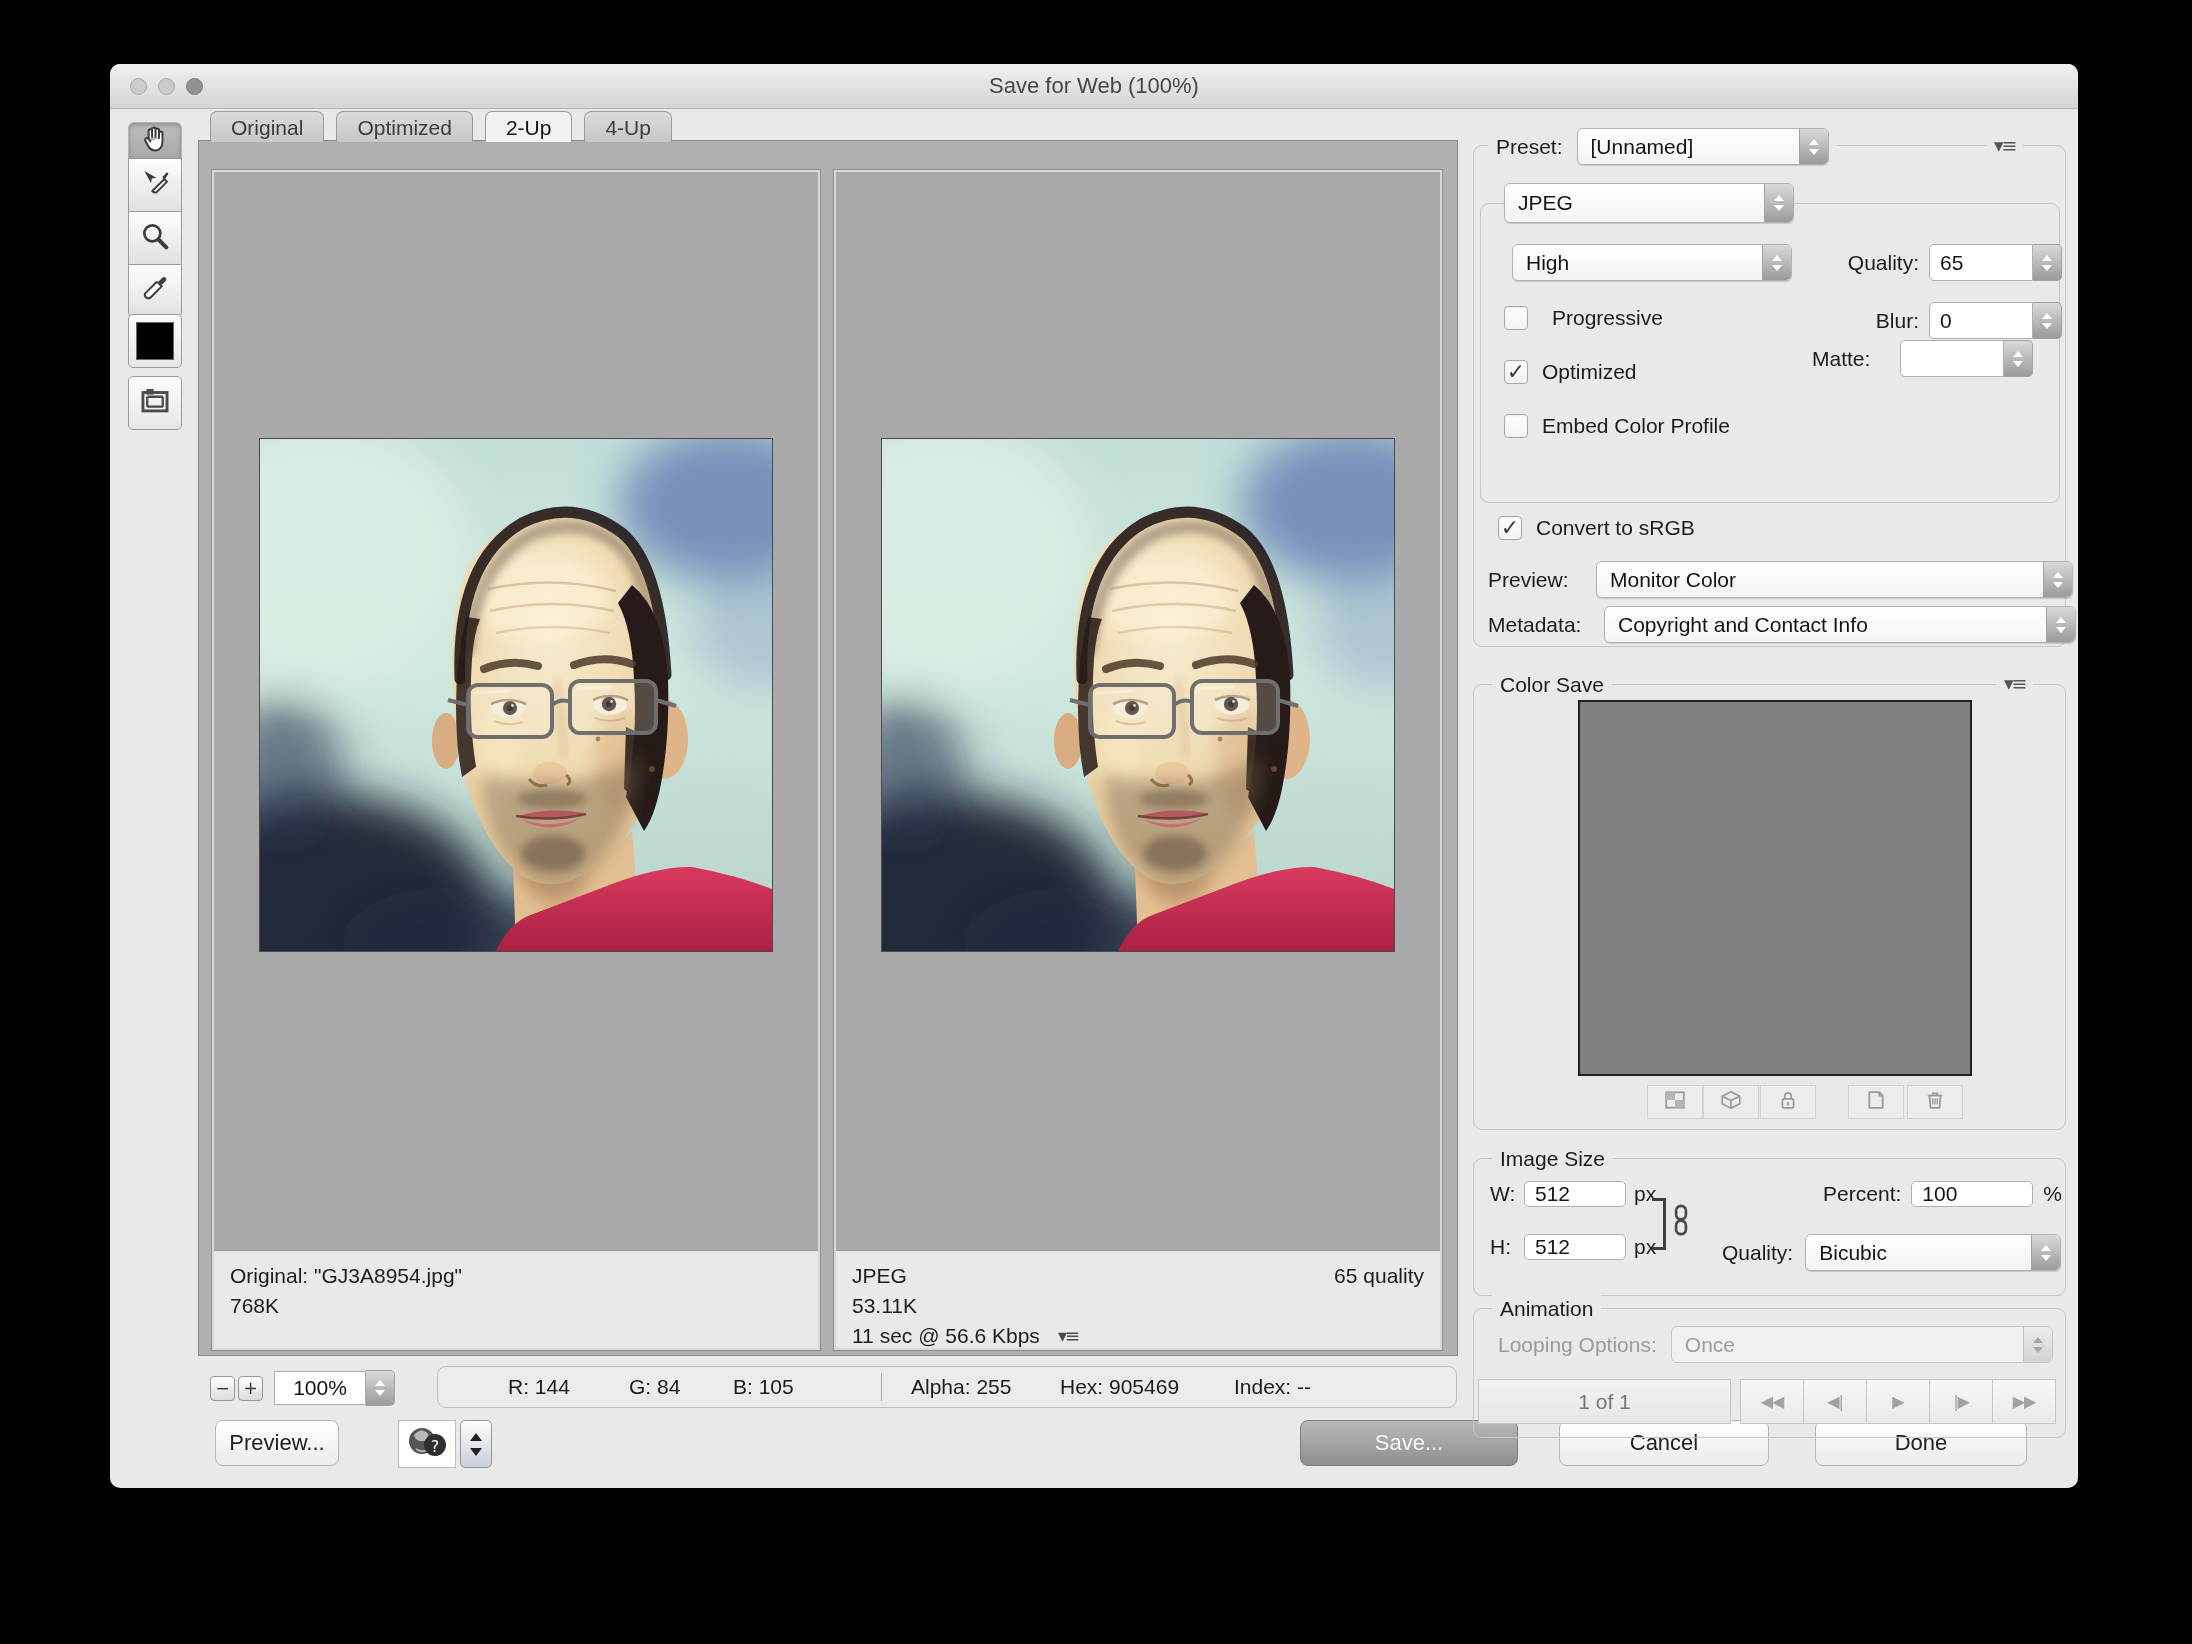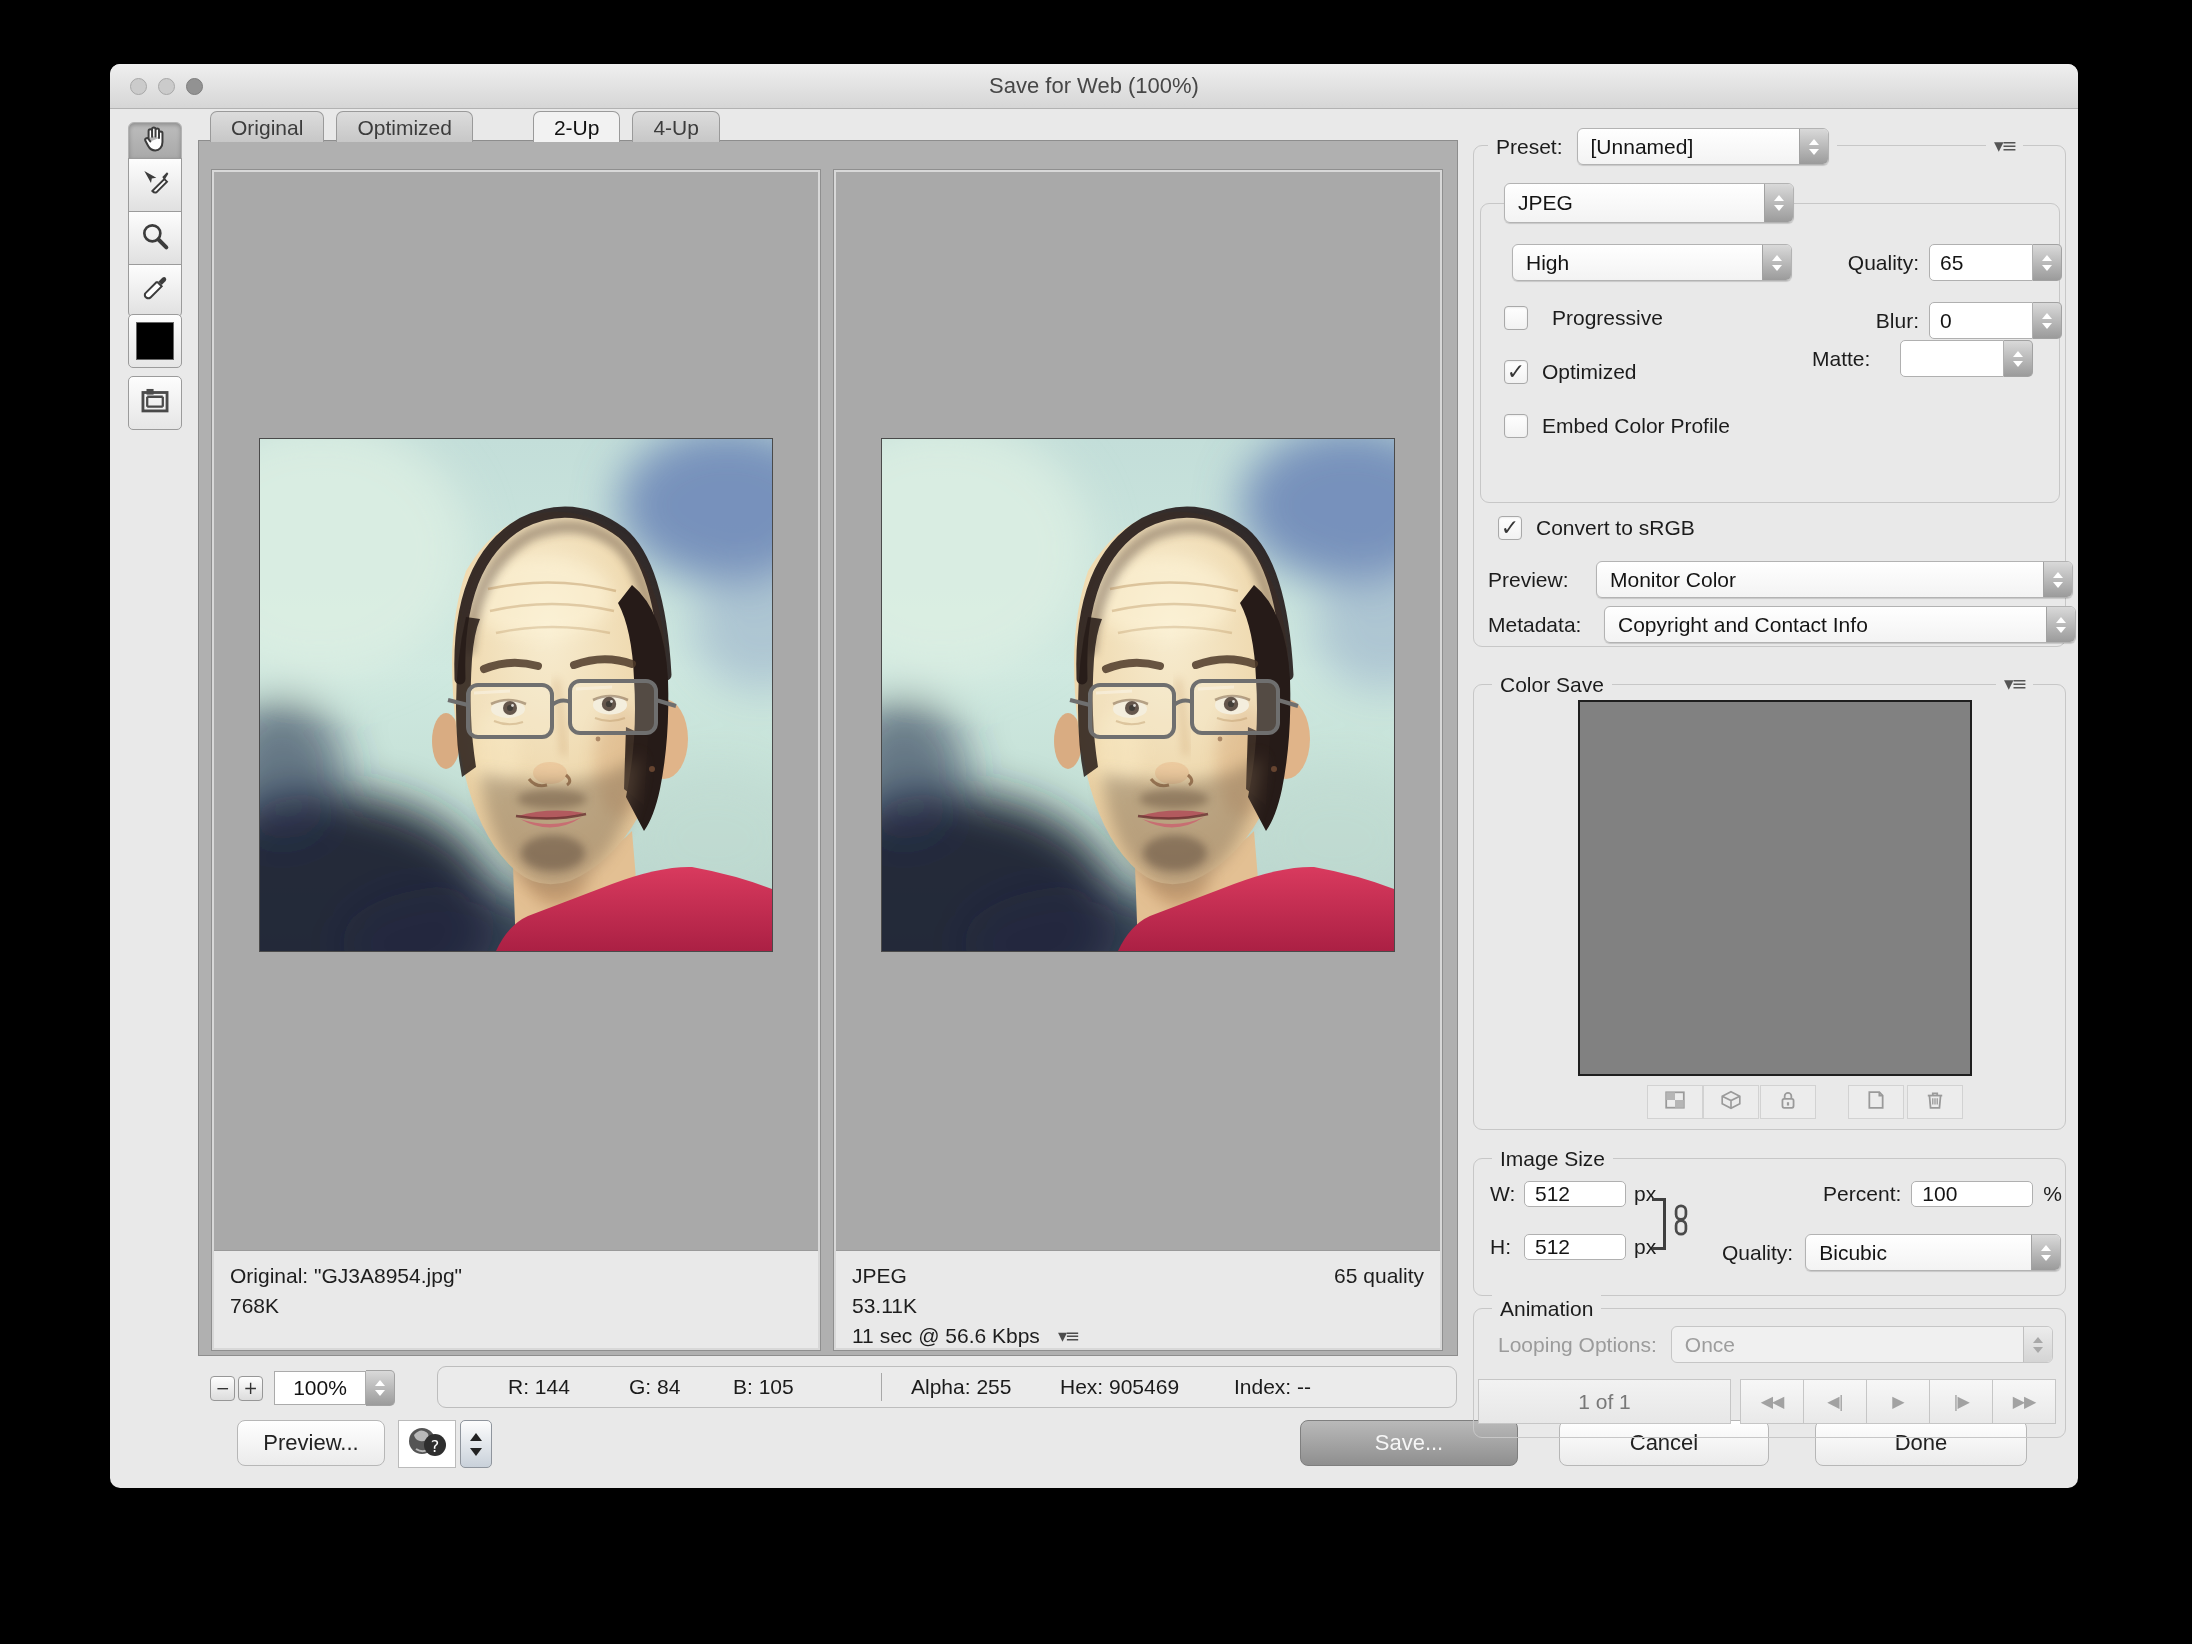--- a/index.html
+++ b/index.html
@@ -23,21 +23,21 @@
   .tool:nth-child(4){border-radius:0 0 6px 6px;}
   .tool.sel{background:linear-gradient(#bdbdbd,#a9a9a9);box-shadow:inset 0 2px 4px rgba(0,0,0,.25);}
   .toolalone{width:54px;height:54px;box-sizing:border-box;border:1px solid #9b9b9b;border-radius:5px;
     background:linear-gradient(#fdfdfd,#e6e6e6);display:flex;align-items:center;justify-content:center;}
   .swatch{width:36px;height:36px;background:#000;border:1px solid #666;}
   
   .tabsrow{position:absolute;left:100px;top:47px;display:flex;gap:12px;z-index:5;}
   .tab{height:31px;line-height:31px;padding:0 20px;font-size:21px;color:#3c3c3c;
     background:linear-gradient(#dcdcdc,#c7c7c7);border:1px solid #9a9a9a;border-bottom:none;
     border-radius:7px 7px 0 0;box-sizing:border-box;}
-  .tab.active{background:#f2f2f2;color:#111;margin-left:48px;}
+  .tab.active{background:#f2f2f2;color:#111;}
   .parea{position:absolute;left:88px;top:76px;width:1260px;height:1216px;background:#b0b0b0;
     border:1px solid #8d8d8d;box-sizing:border-box;}
   .pane{position:absolute;top:28px;width:610px;height:1182px;background:#a9a9a9;border:1px solid #8f8f8f;
     box-shadow:inset 0 0 0 2px #d8d8d8;box-sizing:border-box;}
   .pane.left{left:12px;}
   .pane.right{left:634px;}
   .photo{position:absolute;left:47px;top:268px;width:512px;height:512px;border:1px solid #4a4a4a;display:block;}
   .infobar{position:absolute;left:2px;right:2px;bottom:2px;height:98px;background:#e9e9e9;
     border-top:1px solid #9a9a9a;padding:10px 16px;box-sizing:border-box;font-size:21px;color:#1d1d1d;line-height:1.42;}
   .inforow{display:flex;justify-content:space-between;}
@@ -306,21 +306,21 @@
   <div class="statusbox">
     <span style="left:70px;">R: 144</span>
     <span style="left:191px;">G: 84</span>
     <span style="left:295px;">B: 105</span>
     <div class="sdivider"></div>
     <span style="left:473px;">Alpha: 255</span>
     <span style="left:622px;">Hex: 905469</span>
     <span style="left:796px;">Index: --</span>
   </div>
 
-  <div class="btn white" style="left:105px;top:1356px;width:148px;margin-left:22px;">Preview...</div>
+  <div class="btn white" style="left:105px;top:1356px;width:124px;">Preview...</div>
   <div class="globebox">
     <span>
       <svg width="42" height="34" viewBox="0 0 42 34">
           <circle cx="16" cy="16" r="13" fill="#555"></circle>
           <path d="M8 10 q5-6 10-4 q6 2 4 7 q-2 4-8 3 q-5-1-6-6Z" fill="#b9b9b9"></path>
           <path d="M10 24 q6 4 11 1" stroke="#b9b9b9" stroke-width="2" fill="none"></path>
           <circle cx="29" cy="20" r="11" fill="#2e2e2e"></circle>
           <text x="29" y="27" font-size="16" fill="#fff" text-anchor="middle" font-family="DejaVu Sans">?</text>
         </svg>
     </span>

